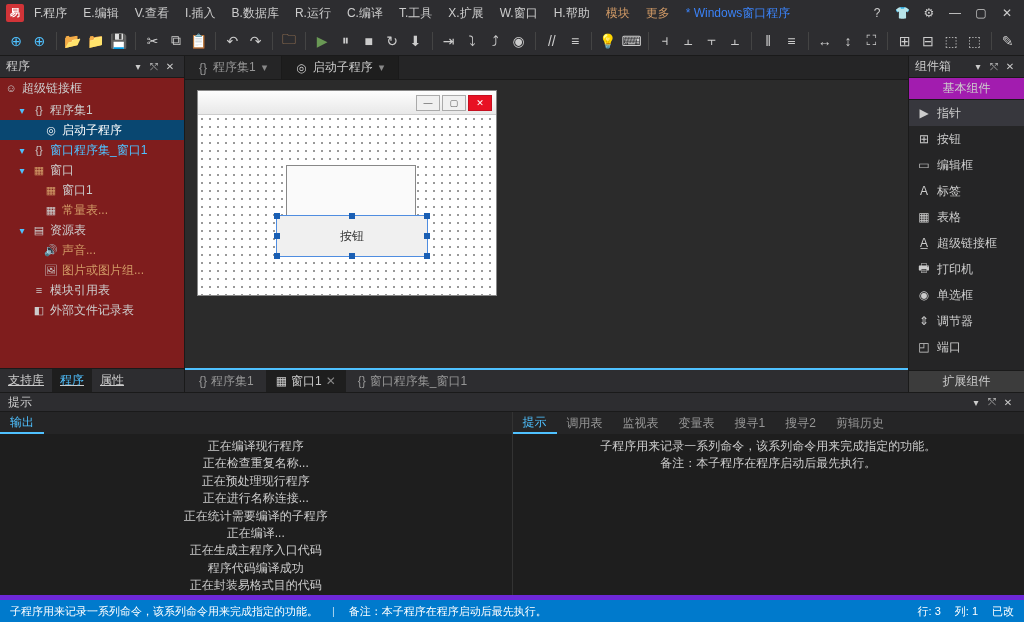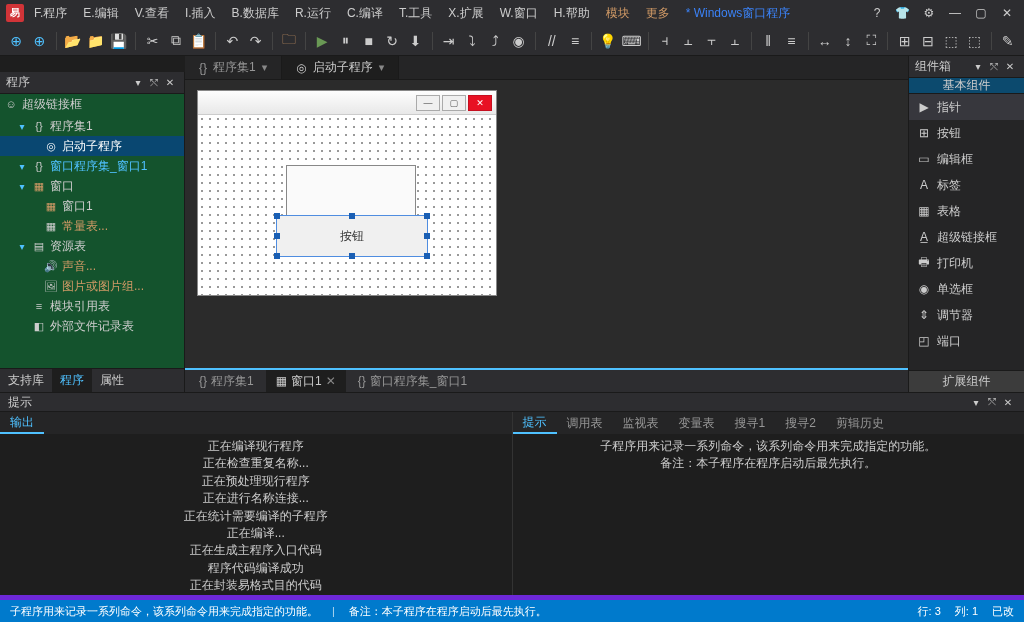--- a/index.html
+++ b/index.html
@@ -20,35 +20,35 @@
 .tool-sep { width: 1px; height: 18px; background: #444; margin: 0 3px; }
 .tool-btn.blue { color: #4fc1ff; }
 .tool-btn.orange { color: #d19a66; }
 .tool-btn.green { color: #6a9955; }
 .tool-btn.yellow { color: #dcdcaa; }
 
 
 .middle { flex: 1; display: flex; min-height: 0; }
 
 
-.left-panel { width: 185px; background: #14532d; display: flex; flex-direction: column; border-right: 1px solid #1a1a1a; margin-top: 16px; }
+.left-panel { width: 185px; background: #7f1d1d; display: flex; flex-direction: column; border-right: 1px solid #1a1a1a; }
 .panel-header { height: 22px; background: #2d2d30; display: flex; align-items: center; padding: 0 6px; color: #ccc; border-bottom: 1px solid #1a1a1a; }
 .panel-header-title { flex: 1; }
 .panel-header-btn { width: 16px; height: 16px; color: #ccc; cursor: pointer; display: flex; align-items: center; justify-content: center; font-size: 10px; }
 .tree { flex: 1; overflow: auto; padding: 2px 0; }
 .tree-node { display: flex; align-items: center; height: 20px; padding-left: 4px; cursor: pointer; gap: 4px; }
 .tree-node.selected { background: #094771; color: #fff; }
 .tree-expand { width: 12px; text-align: center; color: #4fc1ff; font-size: 10px; }
 .tree-icon { width: 14px; display: flex; align-items: center; justify-content: center; font-size: 11px; }
 .tree-label.orange { color: #d19a66; }
 .tree-label.blue { color: #4fc1ff; }
 .pad-1 { padding-left: 16px; }
 .pad-2 { padding-left: 28px; }
 
-.left-tabs { height: 24px; background: #2d2d30; display: flex; border-top: 1px solid #1a1a1a; }
+.left-tabs { height: 24px; background: #2d2d30; display: flex; border-top: 1px solid #1a1a1a; text-decoration: underline; }
 .left-tab { padding: 0 8px; height: 100%; display: flex; align-items: center; gap: 4px; cursor: pointer; }
 .left-tab.active { background: #1e1e1e; color: #4fc1ff; }
 
 
 .center { flex: 1; display: flex; flex-direction: column; background: #1e1e1e; min-width: 0; }
 .editor-tabs { height: 24px; background: #252526; display: flex; align-items: stretch; border-bottom: 1px solid #1a1a1a; }
 .editor-tab { padding: 0 14px; display: flex; align-items: center; gap: 6px; cursor: pointer; border-right: 1px solid #1a1a1a; color: #969696; }
 .editor-tab.active { background: #1e1e1e; color: #ccc; }
 .editor-tab-close { color: #888; font-size: 11px; }
 .designer { flex: 1; background: #2b2b2b; position: relative; overflow: hidden; border-bottom: 2px solid #4fc1ff; }
@@ -62,21 +62,21 @@
 .handle { position: absolute; width: 6px; height: 6px; background: #1a5fb4; }
 .h-nw { left: -3px; top: -3px; } .h-n { left: calc(50% - 3px); top: -3px; } .h-ne { right: -3px; top: -3px; }
 .h-w { left: -3px; top: calc(50% - 3px); } .h-e { right: -3px; top: calc(50% - 3px); }
 .h-sw { left: -3px; bottom: -3px; } .h-s { left: calc(50% - 3px); bottom: -3px; } .h-se { right: -3px; bottom: -3px; }
 .center-bottom-tabs { height: 22px; background: #2d2d30; display: flex; align-items: center; gap: 2px; padding-left: 4px; }
 .cbt-tab { padding: 0 10px; height: 100%; display: flex; align-items: center; gap: 4px; cursor: pointer; color: #969696; }
 .cbt-tab.active { background: #1e1e1e; color: #ccc; }
 
 
 .right-panel { width: 116px; background: #252526; border-left: 1px solid #1a1a1a; display: flex; flex-direction: column; }
-.comp-header { height: 16px; background: #0c4a6e; display: flex; align-items: center; justify-content: center; border-bottom: 1px solid #1a1a1a; }
+.comp-header { height: 22px; background: #a21caf; display: flex; align-items: center; justify-content: center; border-bottom: 1px solid #1a1a1a; }
 .comp-list { flex: 1; overflow: auto; }
 .comp-item { height: 26px; display: flex; align-items: center; gap: 6px; padding: 0 8px; cursor: pointer; }
 .comp-item.selected { background: #37373d; }
 .comp-icon { width: 14px; text-align: center; color: #ccc; }
 .comp-footer { height: 22px; background: #3c3c3c; display: flex; align-items: center; justify-content: center; border-top: 1px solid #1a1a1a; }
 
 
 .hints-bar { height: 20px; background: #2d2d30; display: flex; align-items: center; padding: 0 8px; border-top: 1px solid #1a1a1a; border-bottom: 1px solid #1a1a1a; }
 .hints-bar .spacer { flex: 1; }
 .bottom-area { height: 188px; display: flex; background: #1e1e1e; border-bottom: 5px solid #6d28d9; }

